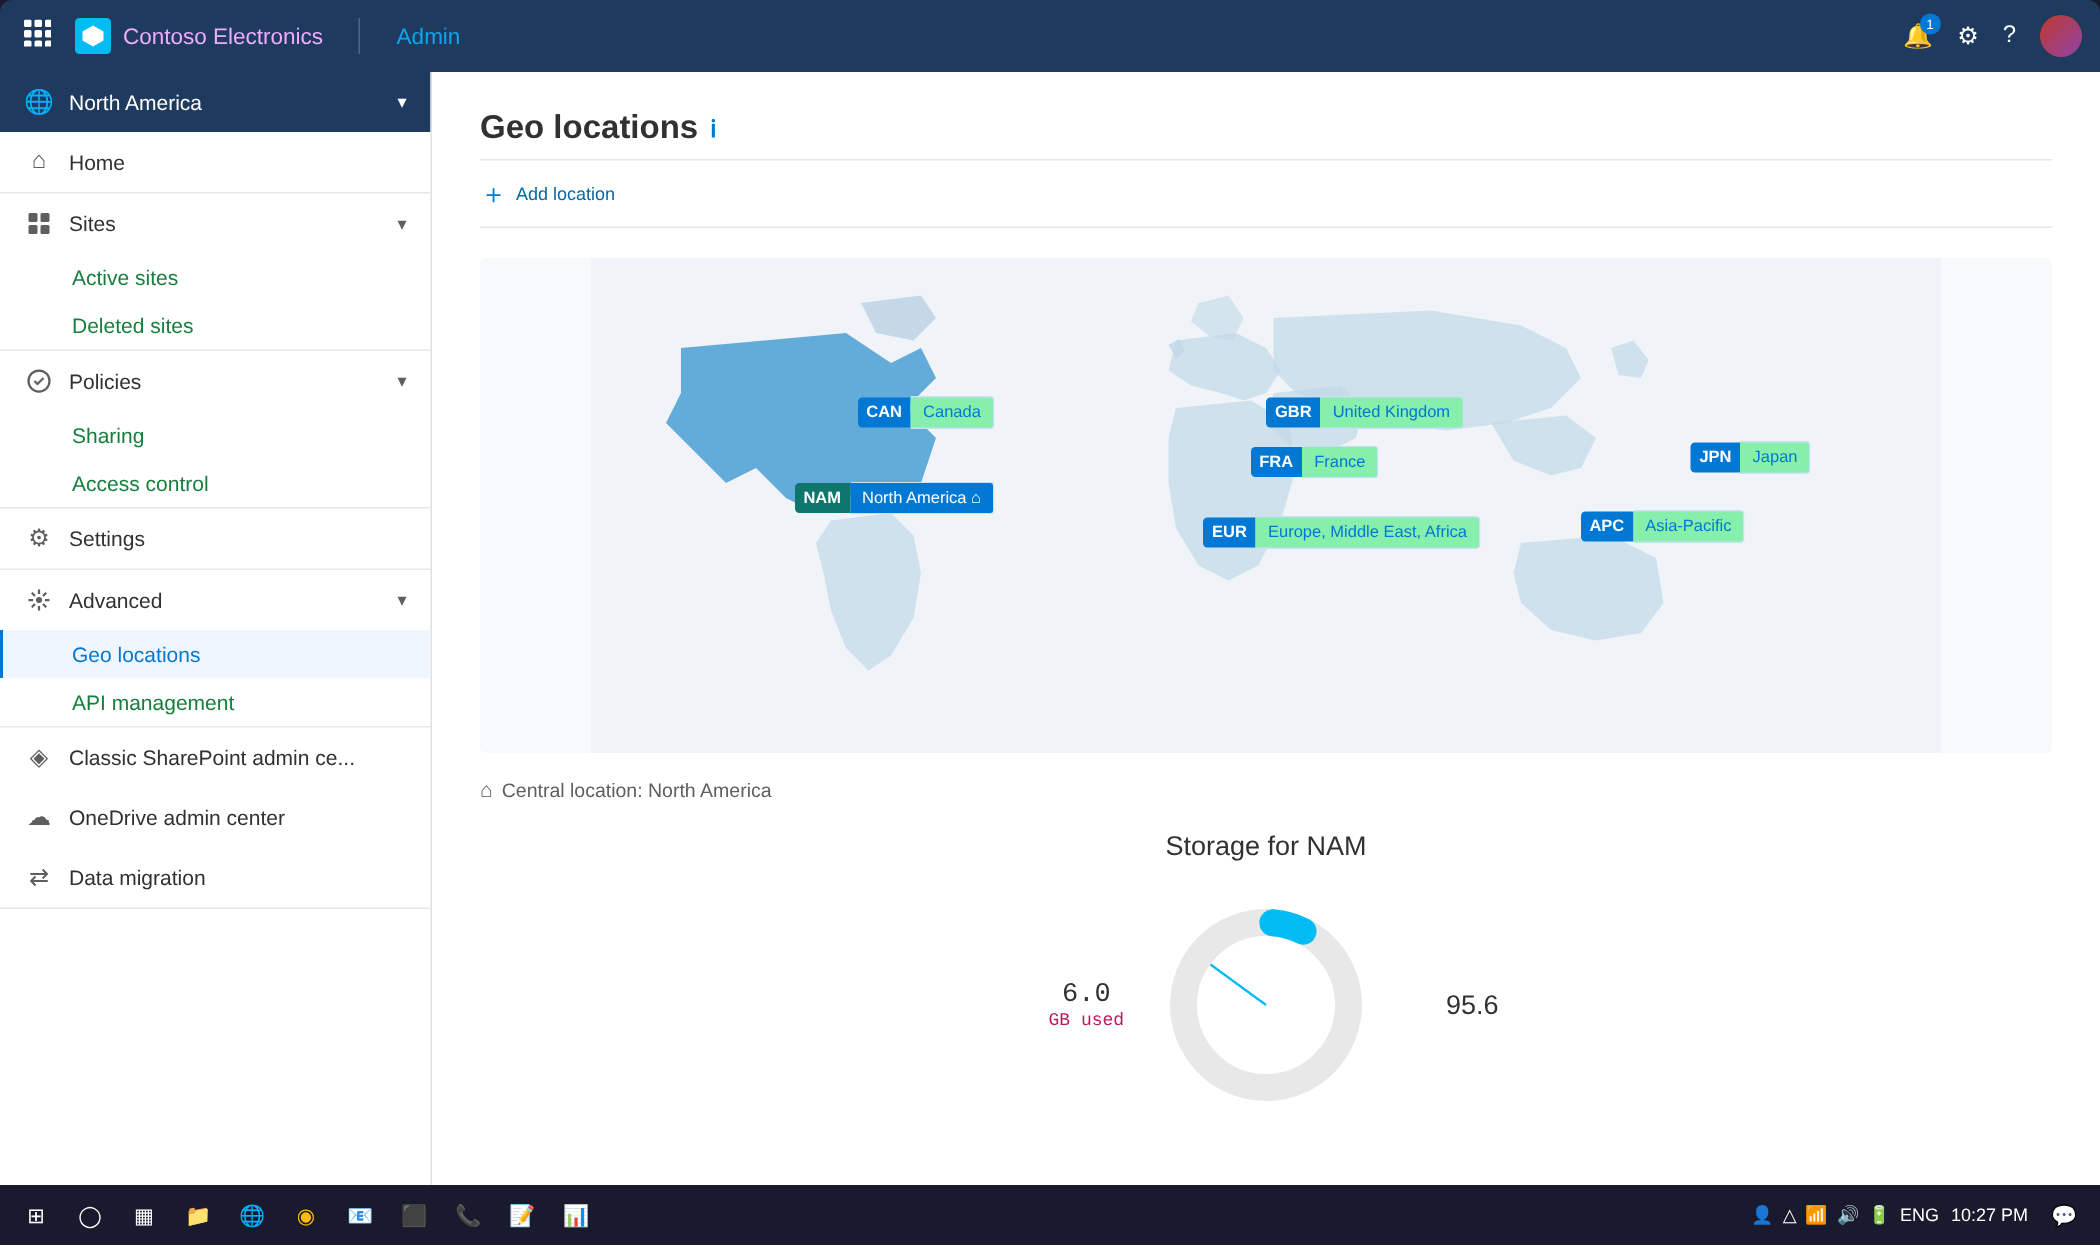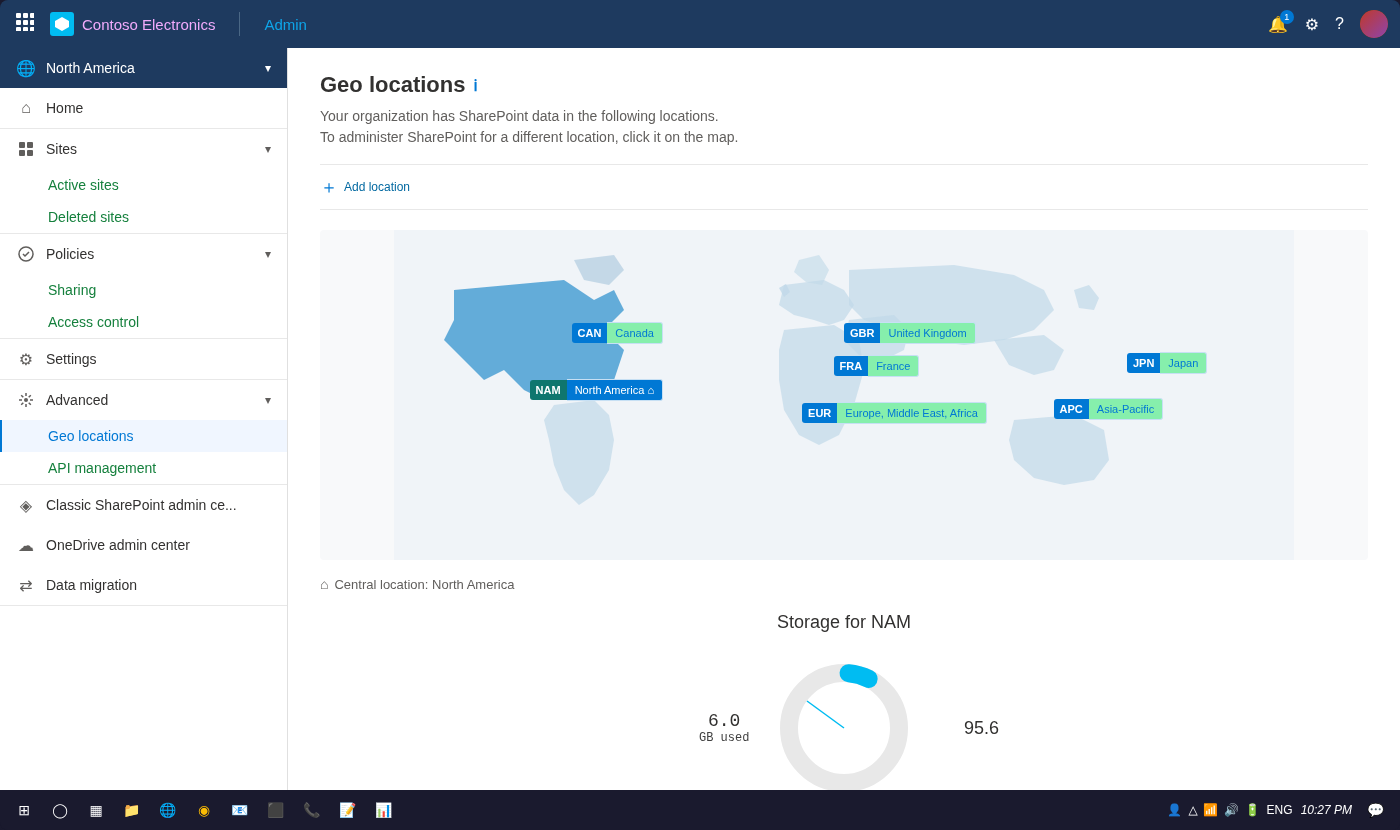--- a/index.html
+++ b/index.html
@@ -59,27 +59,27 @@
     .geo-badge.selected .geo-code { background: #0f766e; }
 
     .central-location { display: flex; align-items: center; gap: 6px; font-size: 13px; color: #605e5c; margin-bottom: 20px; }
     .home-icon { font-size: 14px; }
 
     
     .storage-section { text-align: center; }
     .storage-title { font-size: 18px; color: #323130; margin-bottom: 20px; }
     .chart-area { display: flex; align-items: center; justify-content: center; gap: 40px; }
     .donut-value { font-size: 18px; font-weight: 300; color: #323130; }
-    .donut-sub { font-size: 12px; color: #404040; }
+    .donut-sub { font-size: 12px; color: #be185d; }
 
     
     .taskbar { height: 40px; background: #1a1a2e; display: flex; align-items: center; padding: 0 8px; flex-shrink: 0; gap: 4px; }
     .taskbar-icon { width: 32px; height: 32px; display: flex; align-items: center; justify-content: center; color: #fff; font-size: 14px; cursor: pointer; border-radius: 3px; }
     .taskbar-right { margin-left: auto; display: flex; align-items: center; gap: 8px; color: #fff; font-size: 12px; }
-    .taskbar-time { text-align: right; font-style: italic; }
+    .taskbar-time { text-align: right; }
     .taskbar-tray { display: flex; align-items: center; gap: 6px; color: #fff; font-size: 12px; }
 
     
     .sidebar::-webkit-scrollbar { width: 6px; }
     .sidebar::-webkit-scrollbar-track { background: #f1f1f1; }
     .sidebar::-webkit-scrollbar-thumb { background: #c8c8c8; border-radius: 3px; }
   </style>
 </head>
 <body>
 
@@ -214,24 +214,20 @@
           <div class="icon">⇄</div>
           <span class="label">Data migration</span>
         </div>
       </div>
     </div>
 
     <div class="content">
       <div class="page-title">
         <span>Geo locations</span>
         <span class="info-icon">ℹ</span>
-      </div>
-      <div class="page-desc">
-        <div>Your organization has SharePoint data in the following locations.</div>
-        <div>To administer SharePoint for a different location, click it on the map.</div>
       </div>
 
       <div class="add-location-bar">
         <span class="plus">＋</span>
         <span class="label">Add location</span>
       </div>
 
       <div class="map-container">
         <svg class="world-map-svg" viewBox="0 0 900 330" xmlns="http://www.w3.org/2000/svg">
 

